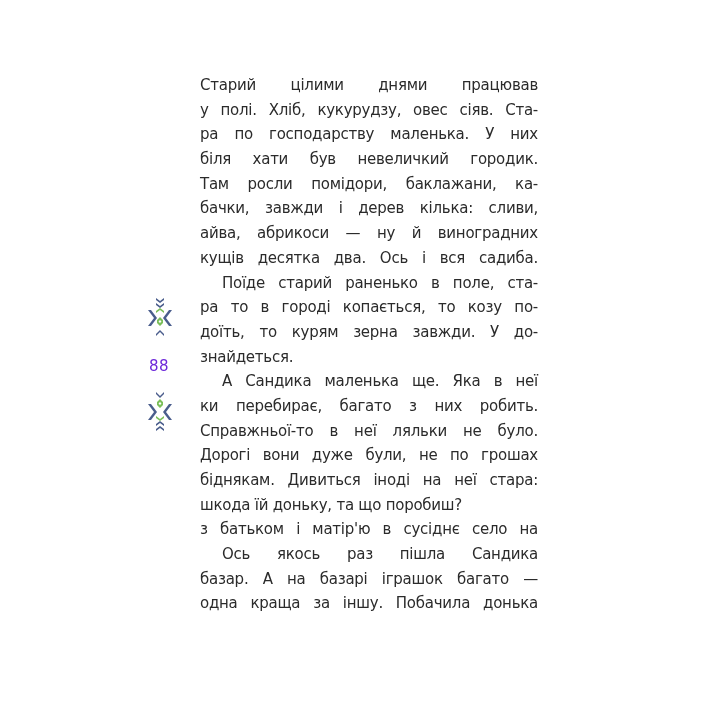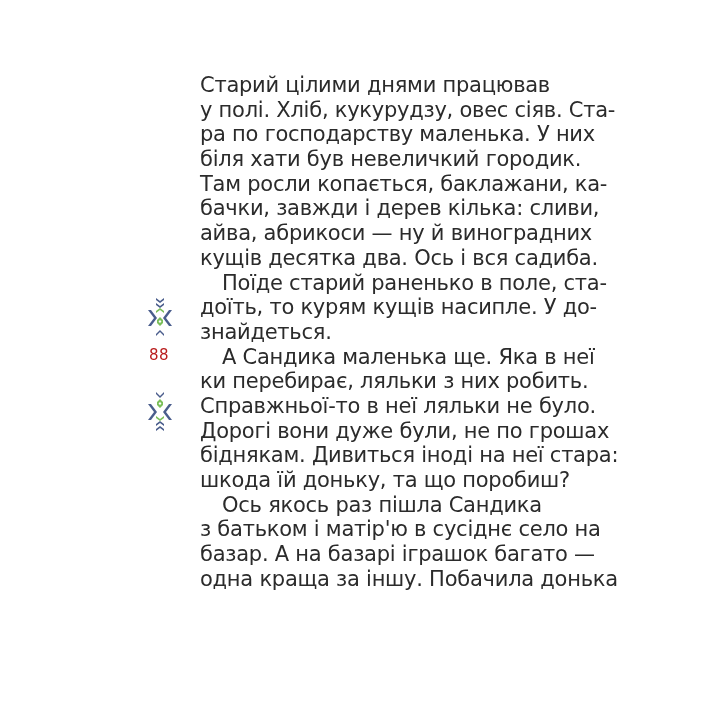--- a/index.html
+++ b/index.html
@@ -18,21 +18,21 @@
       left: 0; top: 0;
       width: 720px; height: 720px;
       background: #ffffff;
     }
     .text-column {
       position: absolute;
       left: 200px;
       top: 73px;
       width: 338px;
       font-family: "DejaVu Sans", sans-serif;
-      font-size: 21px;
+      font-size: 15px;
       line-height: 24.7px;
       color: #2b2b2b;
       letter-spacing: -0.25px;
     }
     .line {
       display: block;
       white-space: nowrap;
       text-align: justify;
       text-align-last: justify;
       height: 24.7px;
@@ -55,25 +55,25 @@
       left: 12px;
       width: 26px;
       height: 44px;
     }
     .ornament.top { top: 6px; }
     .ornament.bottom { top: 100px; }
     .page-number {
       position: absolute;
       left: 0;
       width: 48px;
-      top: 56px;
+      top: 67px;
       text-align: center;
       font-family: "DejaVu Sans", sans-serif;
       font-size: 15px;
-      color: #b91c1c;
+      color: #6d28d9;
       letter-spacing: 0.5px;
     }
   </style>
 </head>
 <body>
 
 <div class="page">
 
   <div class="margin">
     <div class="ornament top">
@@ -117,32 +117,33 @@
         <polygon points="9,39 13,36 17,39 17,41 13,38 9,41" fill="#4a5d8c"></polygon>
       </svg>
     </div>
   </div>
 
   <div class="text-column">
     <span class="line">Старий цілими днями працював</span>
     <span class="line">у полі. Хліб, кукурудзу, овес сіяв. Ста-</span>
     <span class="line">ра по господарству маленька. У них</span>
     <span class="line">біля хати був невеличкий городик.</span>
-    <span class="line">Там росли копається, баклажани, ка-</span>
+    <span class="line">Там росли помідори, баклажани, ка-</span>
     <span class="line">бачки, завжди і дерев кілька: сливи,</span>
     <span class="line">айва, абрикоси — ну й виноградних</span>
     <span class="line">кущів десятка два. Ось і вся садиба.</span>
     <span class="line indent">Поїде старий раненько в поле, ста-</span>
-    <span class="line">доїть, то курям кущів насипле. У до-</span>
+    <span class="line">ра то в городі копається, то козу по-</span>
+    <span class="line">доїть, то курям зерна завжди. У до-</span>
     <span class="line last">знайдеться.</span>
     <span class="line indent">А Сандика маленька ще. Яка в неї</span>
-    <span class="line">ки перебирає, ляльки з них робить.</span>
+    <span class="line">ки перебирає, багато з них робить.</span>
     <span class="line">Справжньої-то в неї ляльки не було.</span>
     <span class="line">Дорогі вони дуже були, не по грошах</span>
     <span class="line">біднякам. Дивиться іноді на неї стара:</span>
     <span class="line last">шкода їй доньку, та що поробиш?</span>
+    <span class="line">з батьком і матір'ю в сусіднє село на</span>
     <span class="line indent">Ось якось раз пішла Сандика</span>
-    <span class="line">з батьком і матір'ю в сусіднє село на</span>
     <span class="line">базар. А на базарі іграшок багато —</span>
     <span class="line">одна краща за іншу. Побачила донька</span>
   </div>
 
 </div>
 
 </body></html>

